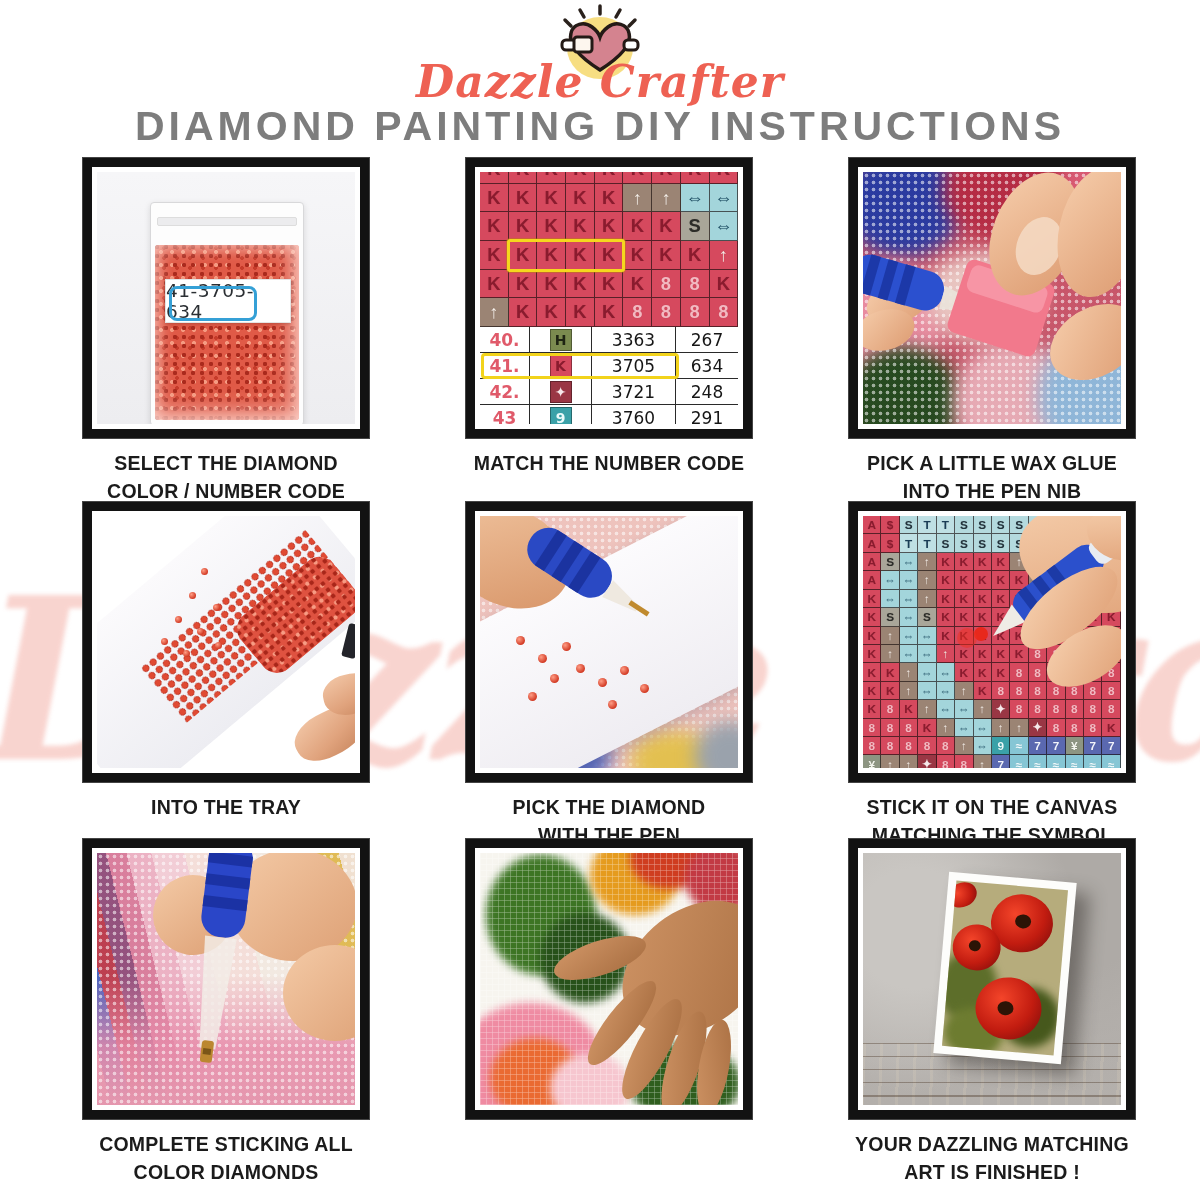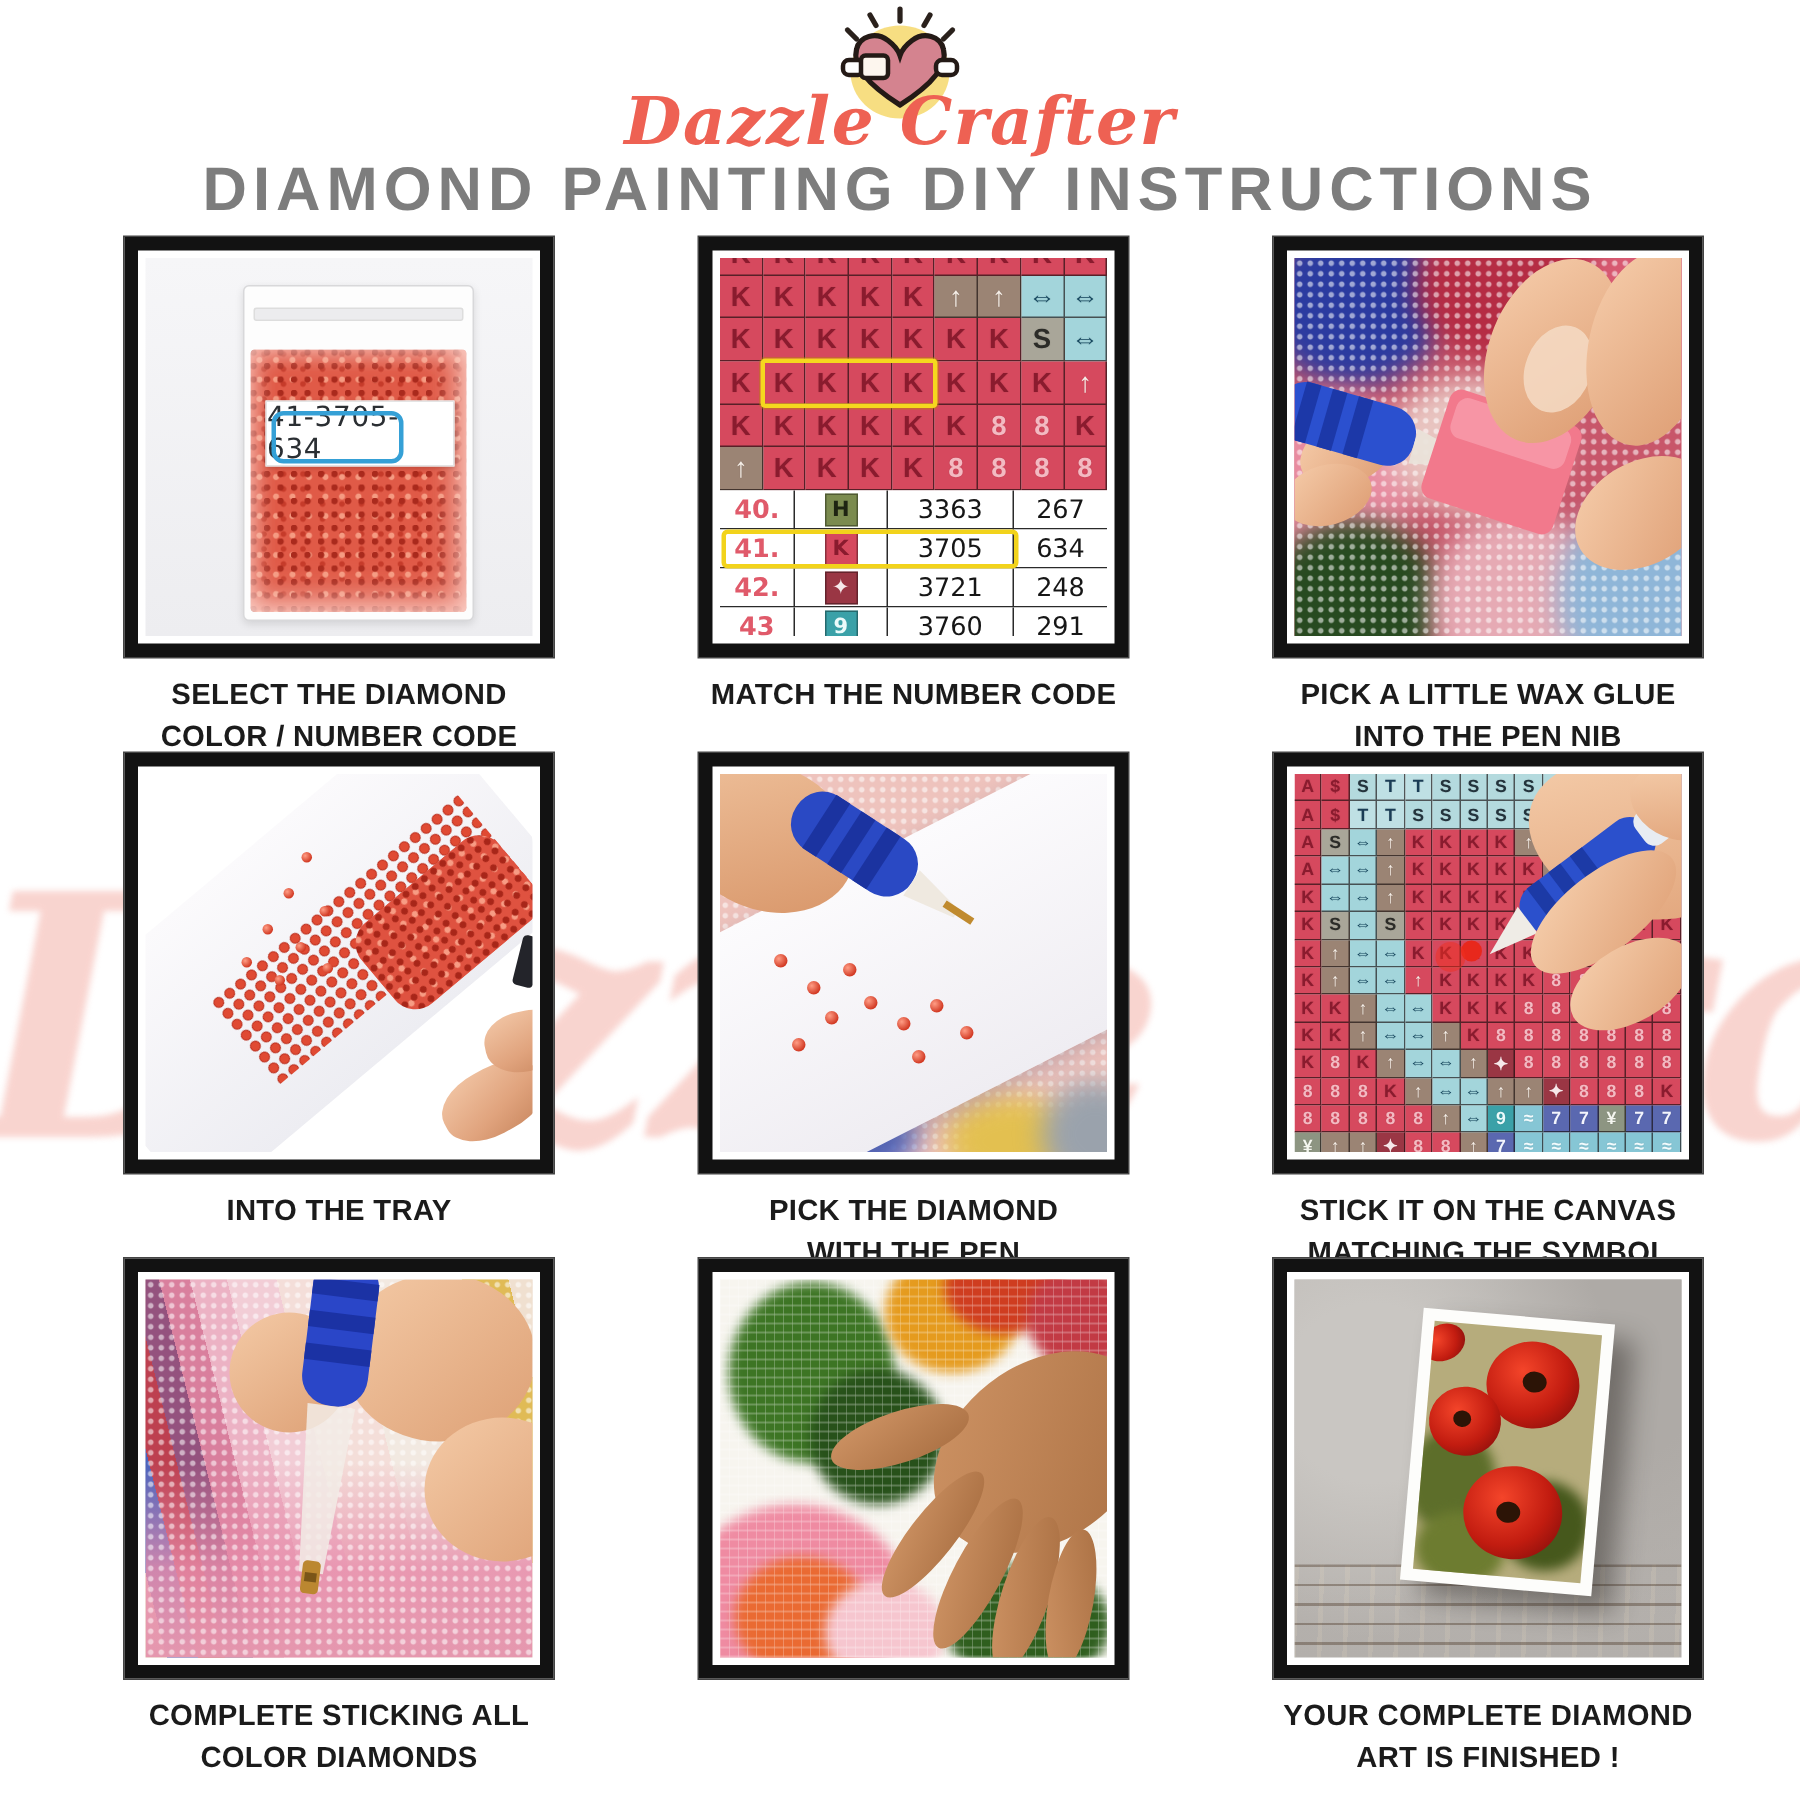--- a/index.html
+++ b/index.html
@@ -35,23 +35,23 @@
   #step4{left:43px;top:502px;}  #step5{left:426px;top:502px;}  #step6{left:809px;top:502px;}
   #step7{left:43px;top:839px;}  #step8{left:426px;top:839px;}  #step9{left:809px;top:839px;}
 
   
   .dots{background-image:radial-gradient(circle,rgba(255,255,255,.55) 1.5px,rgba(255,255,255,0) 2.2px);
         background-size:7px 7px;}
   .blob{position:absolute;border-radius:50%;filter:blur(9px);}
 
   
   .p1{background:linear-gradient(180deg,#f6f6f8,#ededf0);}
-  .bag{position:absolute;left:53px;top:18px;width:152px;height:222px;
+  .bag{position:absolute;left:53px;top:30px;width:152px;height:222px;
        background:#fdfdfd;border:1px solid #d8d8da;border-radius:4px;
-       box-shadow:0 2px 6px rgba(0,0,0,.12);margin-left:12px;}
+       box-shadow:0 2px 6px rgba(0,0,0,.12);}
   .bag-seal{position:absolute;left:6px;top:14px;right:6px;height:7px;
        background:#ececee;border:1px solid #ddd;border-radius:2px;}
   .bag-beads{position:absolute;left:4px;top:42px;right:4px;bottom:5px;border-radius:3px;
        background-color:#e05a47;
        background-image:
          radial-gradient(circle at 2px 2px,#aa2a1d 1.9px,transparent 2.5px),
          radial-gradient(circle at 6px 7px,#f59b82 1.7px,transparent 2.3px),
          radial-gradient(circle at 9px 3px,#c63b2a 1.6px,transparent 2.2px);
        background-size:9px 9px,11px 13px,13px 10px;
        box-shadow:inset 0 0 18px rgba(255,225,218,.9), inset -8px -10px 22px rgba(250,205,196,.55);}
@@ -721,18 +721,18 @@
             <div class="poppy" style="left:30px;top:92px;width:66px;height:62px;"></div>
             <div class="poppy" style="left:-8px;top:2px;width:30px;height:24px;transform:rotate(-30deg);"></div>
             <div class="poppy-core" style="left:62px;top:28px;width:16px;height:14px;"></div>
             <div class="poppy-core" style="left:52px;top:116px;width:16px;height:14px;"></div>
             <div class="poppy-core" style="left:18px;top:58px;width:12px;height:11px;"></div>
           </div>
         </div>
       </div>
     </div>
     <figcaption class="caption">
-      <span>YOUR COMPLETE DIAMOND</span>
+      <span>YOUR DAZZLING MATCHING</span>
       <span>ART IS FINISHED !</span>
     </figcaption>
   </figure>
 
 </div>
 
 </body></html>

